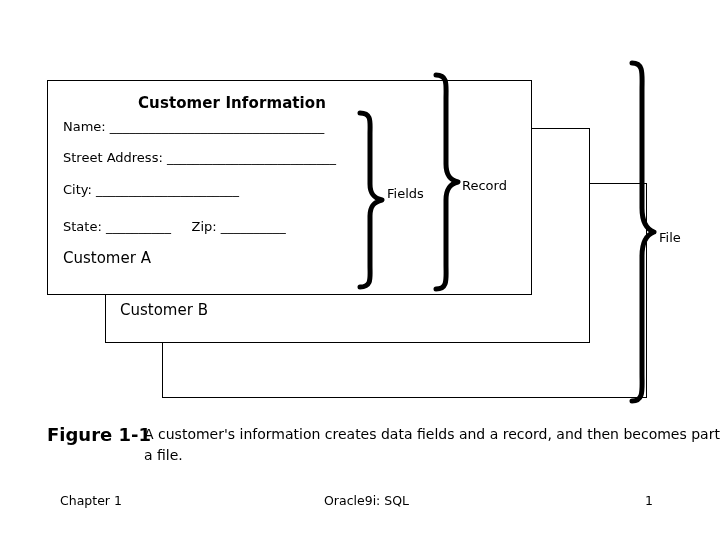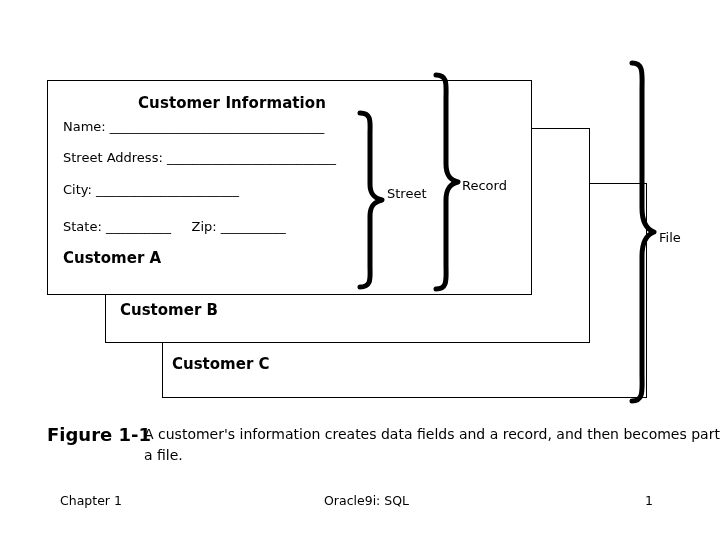--- a/index.html
+++ b/index.html
@@ -48,21 +48,21 @@
     white-space: pre;
     z-index: 7;
   }
   #field-name    { left: 63px; top: 119px; }
   #field-street  { left: 63px; top: 150px; }
   #field-city    { left: 63px; top: 174px; margin-top: 8px; }
   #field-state   { left: 63px; top: 219px; }
 
   .customer-label {
     position: absolute;
-    font-weight: bold;
+    font-weight: normal;
     font-size: 15px;
   }
   #label-customer-a { left: 63px;  top: 249px; z-index: 7; }
   #label-customer-b { left: 120px; top: 301px; z-index: 5; }
   #label-customer-c { left: 172px; top: 355px; z-index: 3; }
 
   
   .brace-label {
     position: absolute;
     font-size: 13px;
@@ -121,40 +121,39 @@
   #footer-left   { left: 60px;  top: 0; }
   #footer-center { left: 324px; top: 0; }
   #footer-right  { left: 645px; top: 0; }
 </style>
 </head>
 <body>
 
 <div id="stage">
 
   <div class="card" id="card-c"></div>
-  <div class="customer-label" id="label-customer-c">Customer C</div>
 
   <div class="card" id="card-b"></div>
   <div class="customer-label" id="label-customer-b">Customer B</div>
 
   <div class="card" id="card-a"></div>
 
   <div class="card-title" id="title-customer-info">Customer Information</div>
 
   <div class="field-line" id="field-street">Street Address: __________________________</div>
   <div class="field-line" id="field-name">Name: _________________________________</div>
   <div class="field-line" id="field-city">City: ______________________</div>
   <div class="field-line" id="field-state">State: __________     Zip: __________</div>
 
   <div class="customer-label" id="label-customer-a">Customer A</div>
 
   <svg class="brace-svg" id="brace-fields" width="34" height="180" viewBox="0 0 34 180">
     <path d="M4,3 C16,3 14,12 14,24 L14,74 C14,84 18,88 26,90 C18,92 14,96 14,106 L14,156 C14,168 16,177 4,177" fill="none" stroke="#000000" stroke-width="5" stroke-linecap="round" stroke-linejoin="round"></path>
   </svg>
-  <div class="brace-label" id="label-fields">Street</div>
+  <div class="brace-label" id="label-fields">Fields</div>
 
   <svg class="brace-svg" id="brace-record" width="34" height="220" viewBox="0 0 34 220">
     <path d="M4,3 C16,3 14,13 14,27 L14,92 C14,103 18,108 26,110 C18,112 14,117 14,128 L14,193 C14,207 16,217 4,217" fill="none" stroke="#000000" stroke-width="5" stroke-linecap="round" stroke-linejoin="round"></path>
   </svg>
   <div class="brace-label" id="label-record">Record</div>
 
   <svg class="brace-svg" id="brace-file" width="34" height="345" viewBox="0 0 34 345">
     <path d="M4,3 C16,3 14,14 14,30 L14,148 C14,162 18,169 26,172 C18,175 14,182 14,196 L14,314 C14,330 16,341 4,341" fill="none" stroke="#000000" stroke-width="5" stroke-linecap="round" stroke-linejoin="round"></path>
   </svg>
   <div class="brace-label" id="label-file">File</div>

